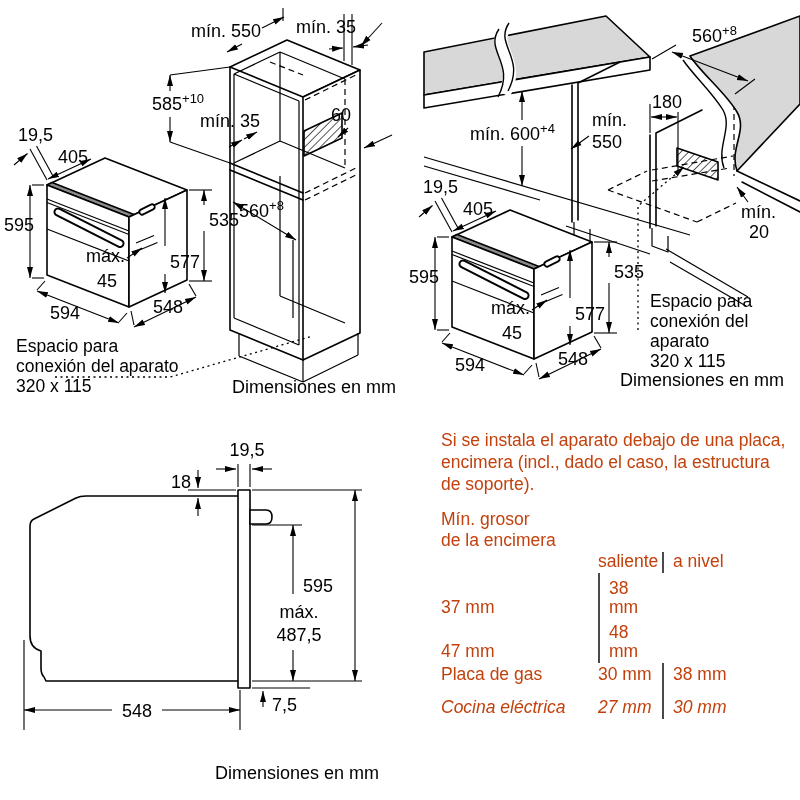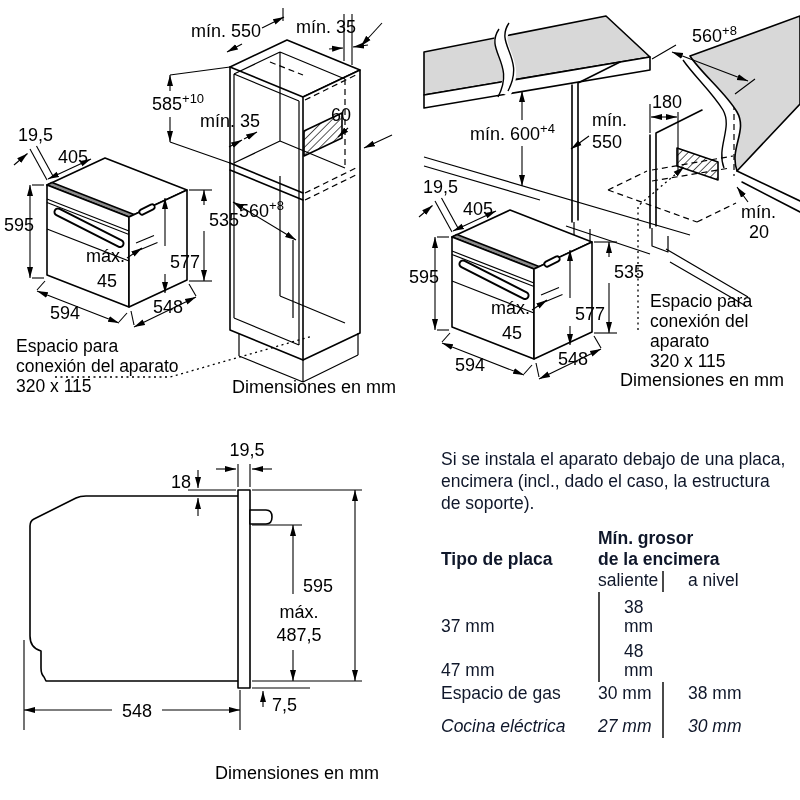--- a/index.html
+++ b/index.html
@@ -1,37 +1,37 @@
 <!DOCTYPE html>
 <html><head>
 <meta charset="utf-8">
 <style>
   html,body{margin:0;padding:0;background:#fff;}
   #page{position:relative;width:800px;height:800px;background:#fff;overflow:hidden;
-        font-family:"Liberation Sans",sans-serif;color:#0f172a;}
+        font-family:"Liberation Sans",sans-serif;color:#c2410c;}
   svg{position:absolute;left:0;top:0;font-family:"Liberation Sans",sans-serif;}
   svg text{fill:#000;font-size:18px;}
   .sm{font-size:13px;}
   .cap{font-size:18px;}
   .note{font-size:17.5px;}
   .ol{fill:none;stroke:#000;stroke-width:1.6;stroke-linejoin:round;stroke-linecap:round;}
   .fw{fill:#fff;stroke:#000;stroke-width:1.6;stroke-linejoin:round;}
   .fg{stroke:#000;stroke-width:1.6;stroke-linejoin:round;}
   .in{fill:none;stroke:#000;stroke-width:1.2;stroke-linejoin:round;}
   .dm{fill:none;stroke:#000;stroke-width:1.1;}
   .hid{fill:none;stroke:#000;stroke-width:1.2;stroke-dasharray:6 4;}
   .dot{fill:none;stroke:#000;stroke-width:1.3;stroke-dasharray:2 3.5;}
   .wav{fill:none;stroke:#000;stroke-width:1.4;}
   
-  .hob{position:absolute;left:441px;top:448px;width:345px;font-size:17.5px;line-height:22px;}
+  .hob{position:absolute;left:441px;top:429px;width:345px;font-size:17.5px;line-height:22px;}
   .intro div{white-space:nowrap;}
   .thead{display:grid;grid-template-columns:157px 1fr;margin-top:15px;align-items:end;}
-  .th1,.th2{font-weight:bold;}
+  .th1,.th2{font-weight:normal;}
   .trow{display:grid;grid-template-columns:157px 64px 1fr;align-items:end;}
-  .c3{border-left:2px solid #4a4a4a;padding-left:24px;}
+  .c3{border-left:2px solid #4a4a4a;padding-left:9px;}
   .pt6{padding-top:6px;} .pt4{padding-top:4px;} .pt2{padding-top:2px;} .pt12{padding-top:12px;font-style:italic;}
   .cell{line-height:19px;padding-bottom:2px;}
 </style>
 </head>
 <body>
 
 <div id="page">
 <svg width="800" height="800" viewBox="0 0 800 800">
   <defs>
     <marker id="ah" markerWidth="12" markerHeight="8" refX="11" refY="4" orient="auto-start-reverse" markerUnits="userSpaceOnUse">
@@ -233,21 +233,20 @@
 </svg>
 
 <div class="hob">
   <div class="intro">
     <div>Si se instala el aparato debajo de una placa,</div>
     <div>encimera (incl., dado el caso, la estructura</div>
     <div>de soporte).</div>
   </div>
 
   <div class="thead">
-    <div class="th1 cell">Tipo de placa</div>
     <div class="th2">
       <div class="cell">Mín. grosor</div>
       <div class="cell">de la encimera</div>
     </div>
   </div>
 
   <div class="trow">
     <div class="cell"></div>
     <div class="cell">saliente</div>
     <div class="cell c3">a nivel</div>
@@ -257,21 +256,21 @@
     <div class="cell pt6">37 mm</div>
     <div class="cell c3 pt6">38 mm</div>
   </div>
 
   <div class="trow">
     <div class="cell pt4">47 mm</div>
     <div class="cell c3 pt4">48 mm</div>
   </div>
 
   <div class="trow">
-    <div class="cell pt2">Espacio de gas</div>
+    <div class="cell pt2">Placa de gas</div>
     <div class="cell pt2">30 mm</div>
     <div class="cell c3 pt2">38 mm</div>
   </div>
 
   <div class="trow">
     <div class="cell pt12">Cocina eléctrica</div>
     <div class="cell pt12">27 mm</div>
     <div class="cell c3 pt12">30 mm</div>
   </div>
 </div>

